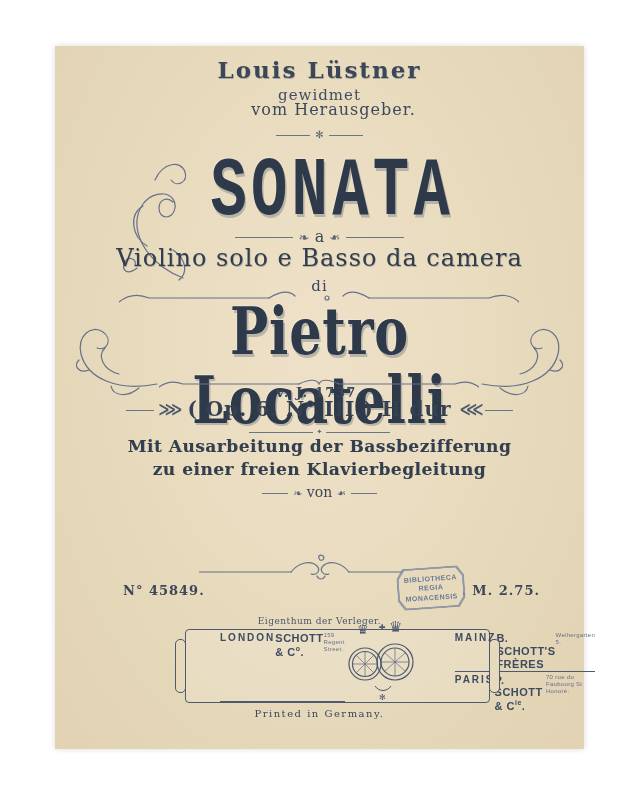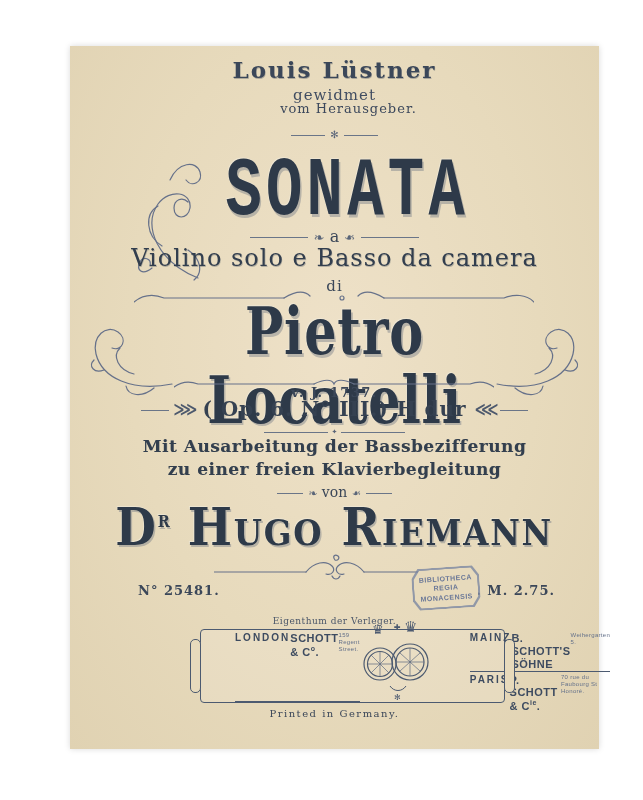--- a/index.html
+++ b/index.html
@@ -1,31 +1,31 @@
 <!DOCTYPE html>
 <html><head>
 <meta charset="utf-8">
 <style>
   html,body{margin:0;padding:0;}
   body{
     width:643px;height:800px;background:#ffffff;overflow:hidden;position:relative;
     font-family:"DejaVu Serif","Liberation Serif",serif;
   }
   .page{
-    position:absolute;left:70px;top:46px;width:529px;height:703px;
+    position:absolute;left:55px;top:46px;width:529px;height:703px;
     background:radial-gradient(ellipse at 50% 42%, #eee1c8 0%, #e7dabc 55%, #e0d2b2 100%);
     box-shadow:0 0 6px rgba(0,0,0,0.15);
     color:#333f4e;
   }
   .row{position:absolute;left:0;right:0;text-align:center;line-height:1.05;}
 
   .ded-name{font-size:23px;letter-spacing:2px;font-weight:600;color:#3b4759;
     text-shadow:0.5px 0.5px 0 rgba(59,71,89,0.35);}
   .ded-sub1{font-size:15px;letter-spacing:1px;color:#414d61;}
-  .ded-sub2{font-size:13px;letter-spacing:1px;color:#3c485c;padding-left:28px;}
+  .ded-sub2{font-size:16px;letter-spacing:1px;color:#3c485c;padding-left:28px;}
 
   .orn-divider{font-size:10px;color:#5a6578;font-family:"DejaVu Sans",sans-serif;}
   .orn-divider .bar{display:inline-block;vertical-align:middle;width:34px;height:1px;background:#6a7588;margin:0 5px;}
 
   .sonata-wrap{top:102px;height:86px;font-family:Liberation Mono, monospace;}
   .sonata{
     display:inline-block;font-size:84px;font-weight:bold;letter-spacing:6px;
     transform:scaleX(0.72);transform-origin:50% 50%;
     color:#2e3a49;margin-left:26px;
     text-shadow:2px 3px 0 rgba(90,100,120,0.35), -1px -1px 0 rgba(240,235,220,0.6);
@@ -207,36 +207,33 @@
   </div>
 
   <div class="row arr-line" style="top:415px">zu einer freien Klavierbegleitung</div>
   <div class="row arr-line" style="top:392px">Mit Ausarbeitung der Bassbezifferung</div>
   <div class="row von-row" style="top:439px">
     <span class="bar"></span><span class="scroll">❧</span>
     <span>von</span>
     <span class="scroll flip">❧</span><span class="bar"></span>
   </div>
 
-  <div class="row riemann-wrap">
-    <span class="riemann"><span>D</span><sup>r</sup> <span>Hugo Riemann</span></span>
-  </div>
 
   <div class="flourish" style="left:144px;top:508px">
     <svg width="242" height="28" viewBox="0 0 242 28">
       <path d="M0,18 L92,18"></path>
       <path d="M150,18 L242,18"></path>
       <path d="M92,18 C100,8 112,6 118,12 C122,16 118,22 112,20"></path>
       <path d="M150,18 C142,8 130,6 124,12 C120,16 124,22 130,20"></path>
       <path d="M121,6 C118,2 121,0 124,2 C126,4 124,7 121,6"></path>
       <path d="M118,22 C120,26 124,26 126,22"></path>
     </svg>
   </div>
 
-  <div class="plate-num">N° 25481.</div>
+  <div class="plate-num">N° 45849.</div>
   <div class="plate-price">Pr. M. 2.75.</div>
 
   <div class="stamp">
     <div class="stamp-inner">
       <span>BIBLIOTHECA</span>
       <span>REGIA</span>
       <span>MONACENSIS</span>
     </div>
   </div>
 
@@ -272,21 +269,21 @@
         <line x1="40" y1="37" x2="60" y2="55"></line>
         <line x1="60" y1="37" x2="40" y2="55"></line>
         <path d="M30,70 C34,76 42,76 46,70" fill="none" stroke="#4c5a70" stroke-width="1"></path>
         <text x="34" y="84" font-size="8">✻</text>
       </svg>
     </div>
 
     <div class="pub-col">
       <div class="pub-cell">
         <span class="pub-city">MAINZ</span>
-        <span class="pub-name"><span>B. SCHOTT'S SÖHNE</span><sup></sup><span></span></span>
+        <span class="pub-name"><span>B. SCHOTT'S FRÈRES</span><sup></sup><span></span></span>
         <span class="pub-addr">Weihergarten 5.</span>
       </div>
       <div class="pub-cell">
         <span class="pub-city">PARIS</span>
         <span class="pub-name"><span>P. SCHOTT &amp; C</span><sup>ie</sup><span>.</span></span>
         <span class="pub-addr">70 rue du Faubourg St Honoré.</span>
       </div>
     </div>
   </div>
 

